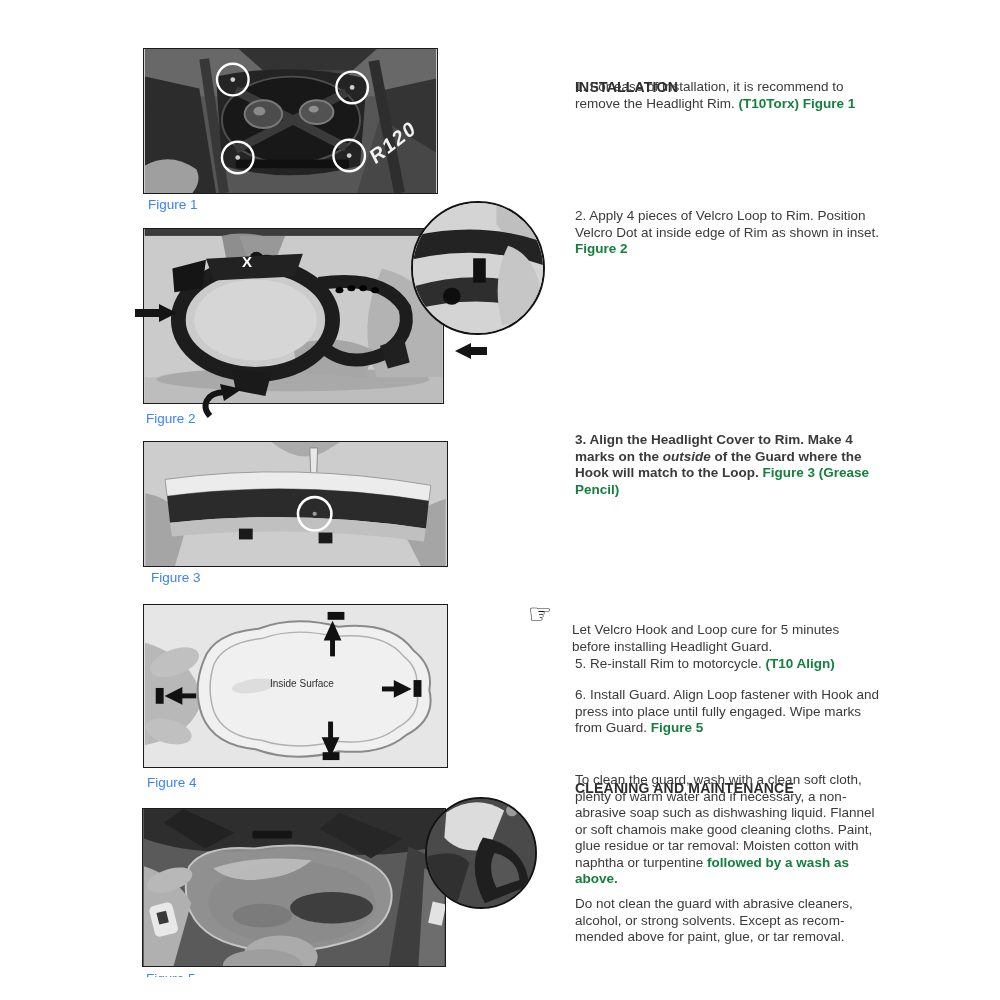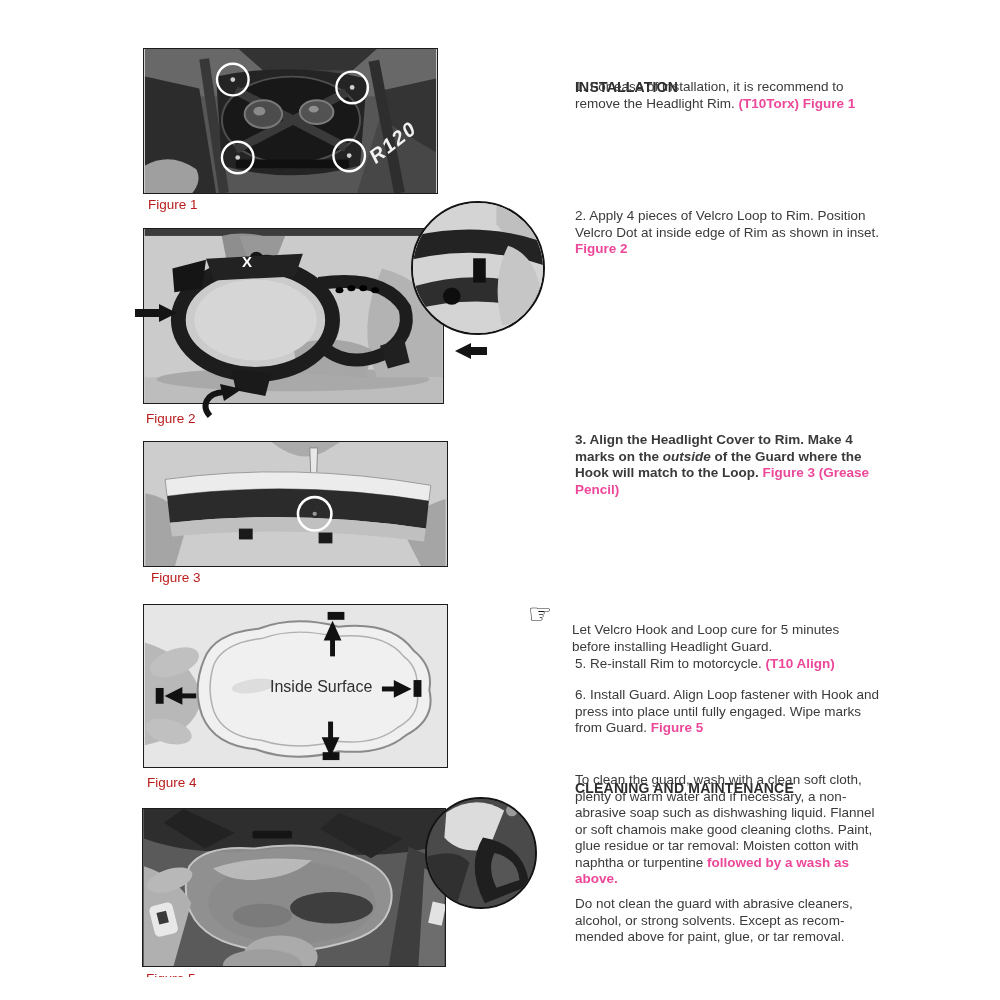--- a/index.html
+++ b/index.html
@@ -6,45 +6,45 @@
   html,body { background:#ffffff; }
   .page {
     position:relative; width:1000px; height:1000px; background:#ffffff;
     font-family:"Liberation Sans", sans-serif; color:#3a3a3a; overflow:hidden;
   }
   
   .photo {
     position:absolute; border:1.5px solid #1c1c1c; overflow:hidden; background:#cfcfcf;
   }
   .photo svg { display:block; width:100%; height:100%; }
-  .caption { position:absolute; font-size:13.5px; line-height:16px; color:#b91c1c; }
+  .caption { position:absolute; font-size:13.5px; line-height:16px; color:#3b82f6; }
   .cap-clip { position:absolute; height:8px; overflow:hidden; }
   .inset {
     position:absolute; border-radius:50%; border:2.5px solid #131313;
     overflow:hidden; background:#d6d6d6; z-index:3;
   }
   .inset svg { display:block; width:100%; height:100%; }
   .annot { position:absolute; z-index:4; }
   .ph-overlay { position:absolute; z-index:2; }
   .decal {
     font-weight:bold; font-style:italic; color:#f2f2f2; font-size:20px;
     letter-spacing:1.5px; transform:rotate(-38deg); white-space:nowrap;
   }
   .xmark { font-weight:bold; color:#ffffff; font-size:15px; }
-  .surface-label { font-size:16px; color:#2f2f2f; white-space:nowrap; }
+  .surface-label { font-size:10px; color:#2f2f2f; white-space:nowrap; }
   
   .h {
     position:absolute; left:575px; width:304px; font-size:14px; font-weight:bold;
     color:#2d2d2d; letter-spacing:.2px;margin-top:32px;
   }
   .block {
     position:absolute; left:575px; width:304px;
     font-size:13.5px; line-height:16.5px; color:#3a3a3a;
   }
-  .block b { color:#ec4899; }
+  .block b { color:#15803d; }
   .note-text { left:572px; width:308px; }
   .manicule {
     position:absolute; left:528px; top:600px; z-index:4;
     font-family:"DejaVu Sans", sans-serif; font-size:27px; color:#1c1c1c;
     line-height:27px;
   }
 </style>
 </head>
 <body>
 

